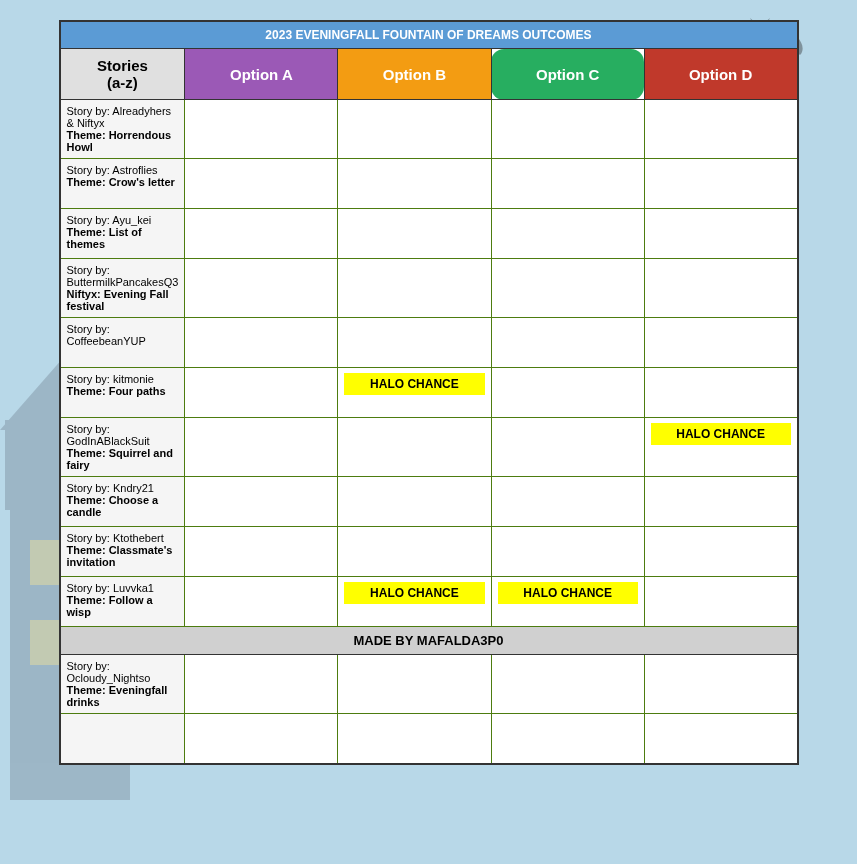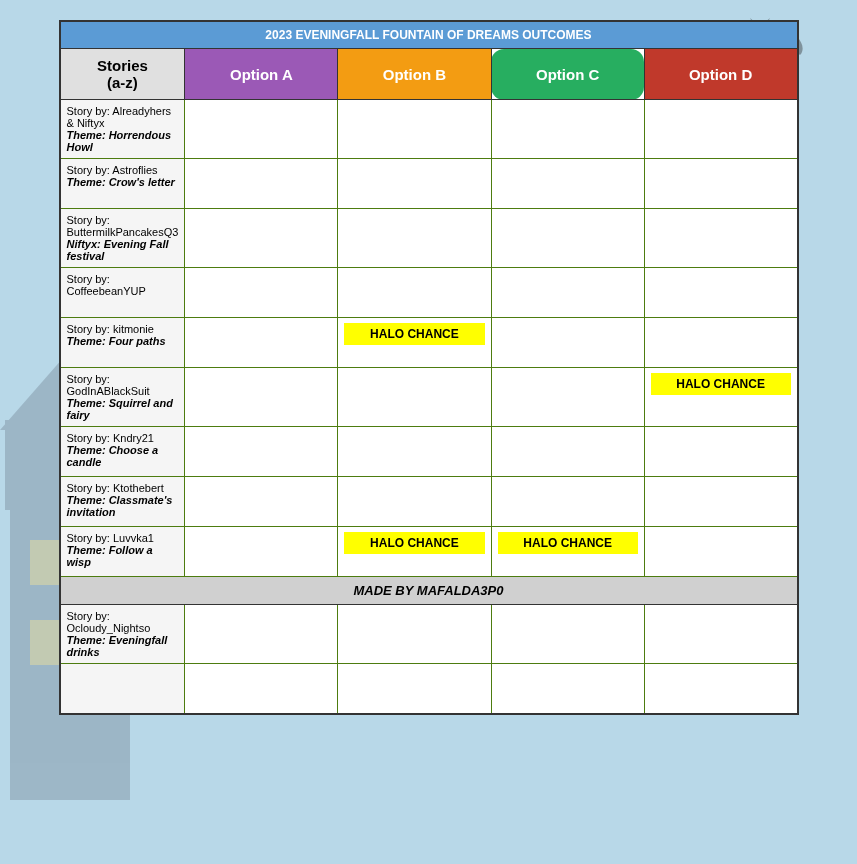--- a/index.html
+++ b/index.html
@@ -86,21 +86,20 @@
       min-width: 120px;
       width: 120px;
     }
 
     .story-cell .author {
       font-style: normal;
       font-weight: normal;
     }
 
     .story-cell .theme {
-      font-style: italic;
       font-weight: bold;
     }
 
     .option-cell {
       width: 155px;
       min-height: 50px;
       height: 50px;
     }
 
     .halo-chance {
@@ -109,21 +108,20 @@
       font-size: 12px;
       text-align: center;
       padding: 4px 2px;
       display: block;
     }
 
     
     .madeby-row td {
       background: #d0d0d0;
       text-align: center;
-      font-style: italic;
       font-weight: bold;
       font-size: 13px;
       padding: 6px;
       border: 1px solid #333;
     }
 
     
     .bg-svg {
       position: absolute;
       top: 0; left: 0;
@@ -210,20 +208,27 @@
       <tbody id="data-rows">
         <tr class="data-row">
           <td class="story-cell"><span class="author">Story by: Alreadyhers &amp; Niftyx</span><br><span class="theme">Theme: Horrendous Howl</span></td>
           <td class="option-cell"></td>
           <td class="option-cell"></td>
           <td class="option-cell"></td>
           <td class="option-cell"></td>
         </tr>
         <tr class="data-row">
           <td class="story-cell"><span class="author">Story by: Astroflies</span><br><span class="theme">Theme: Crow's letter</span></td>
+          <td class="option-cell"></td>
+          <td class="option-cell"></td>
+          <td class="option-cell"></td>
+          <td class="option-cell"></td>
+        </tr>
+        <tr class="data-row">
+          <td class="story-cell"><span class="author">Story by: Ayu_kei</span><br><span class="theme">Theme: List of themes</span></td>
           <td class="option-cell"></td>
           <td class="option-cell"></td>
           <td class="option-cell"></td>
           <td class="option-cell"></td>
         </tr>
         <tr class="data-row">
           <td class="story-cell"><span class="author">Story by: ButtermilkPancakesQ3</span><br><span class="theme">Niftyx: Evening Fall festival</span></td>
           <td class="option-cell"></td>
           <td class="option-cell"></td>
           <td class="option-cell"></td>

